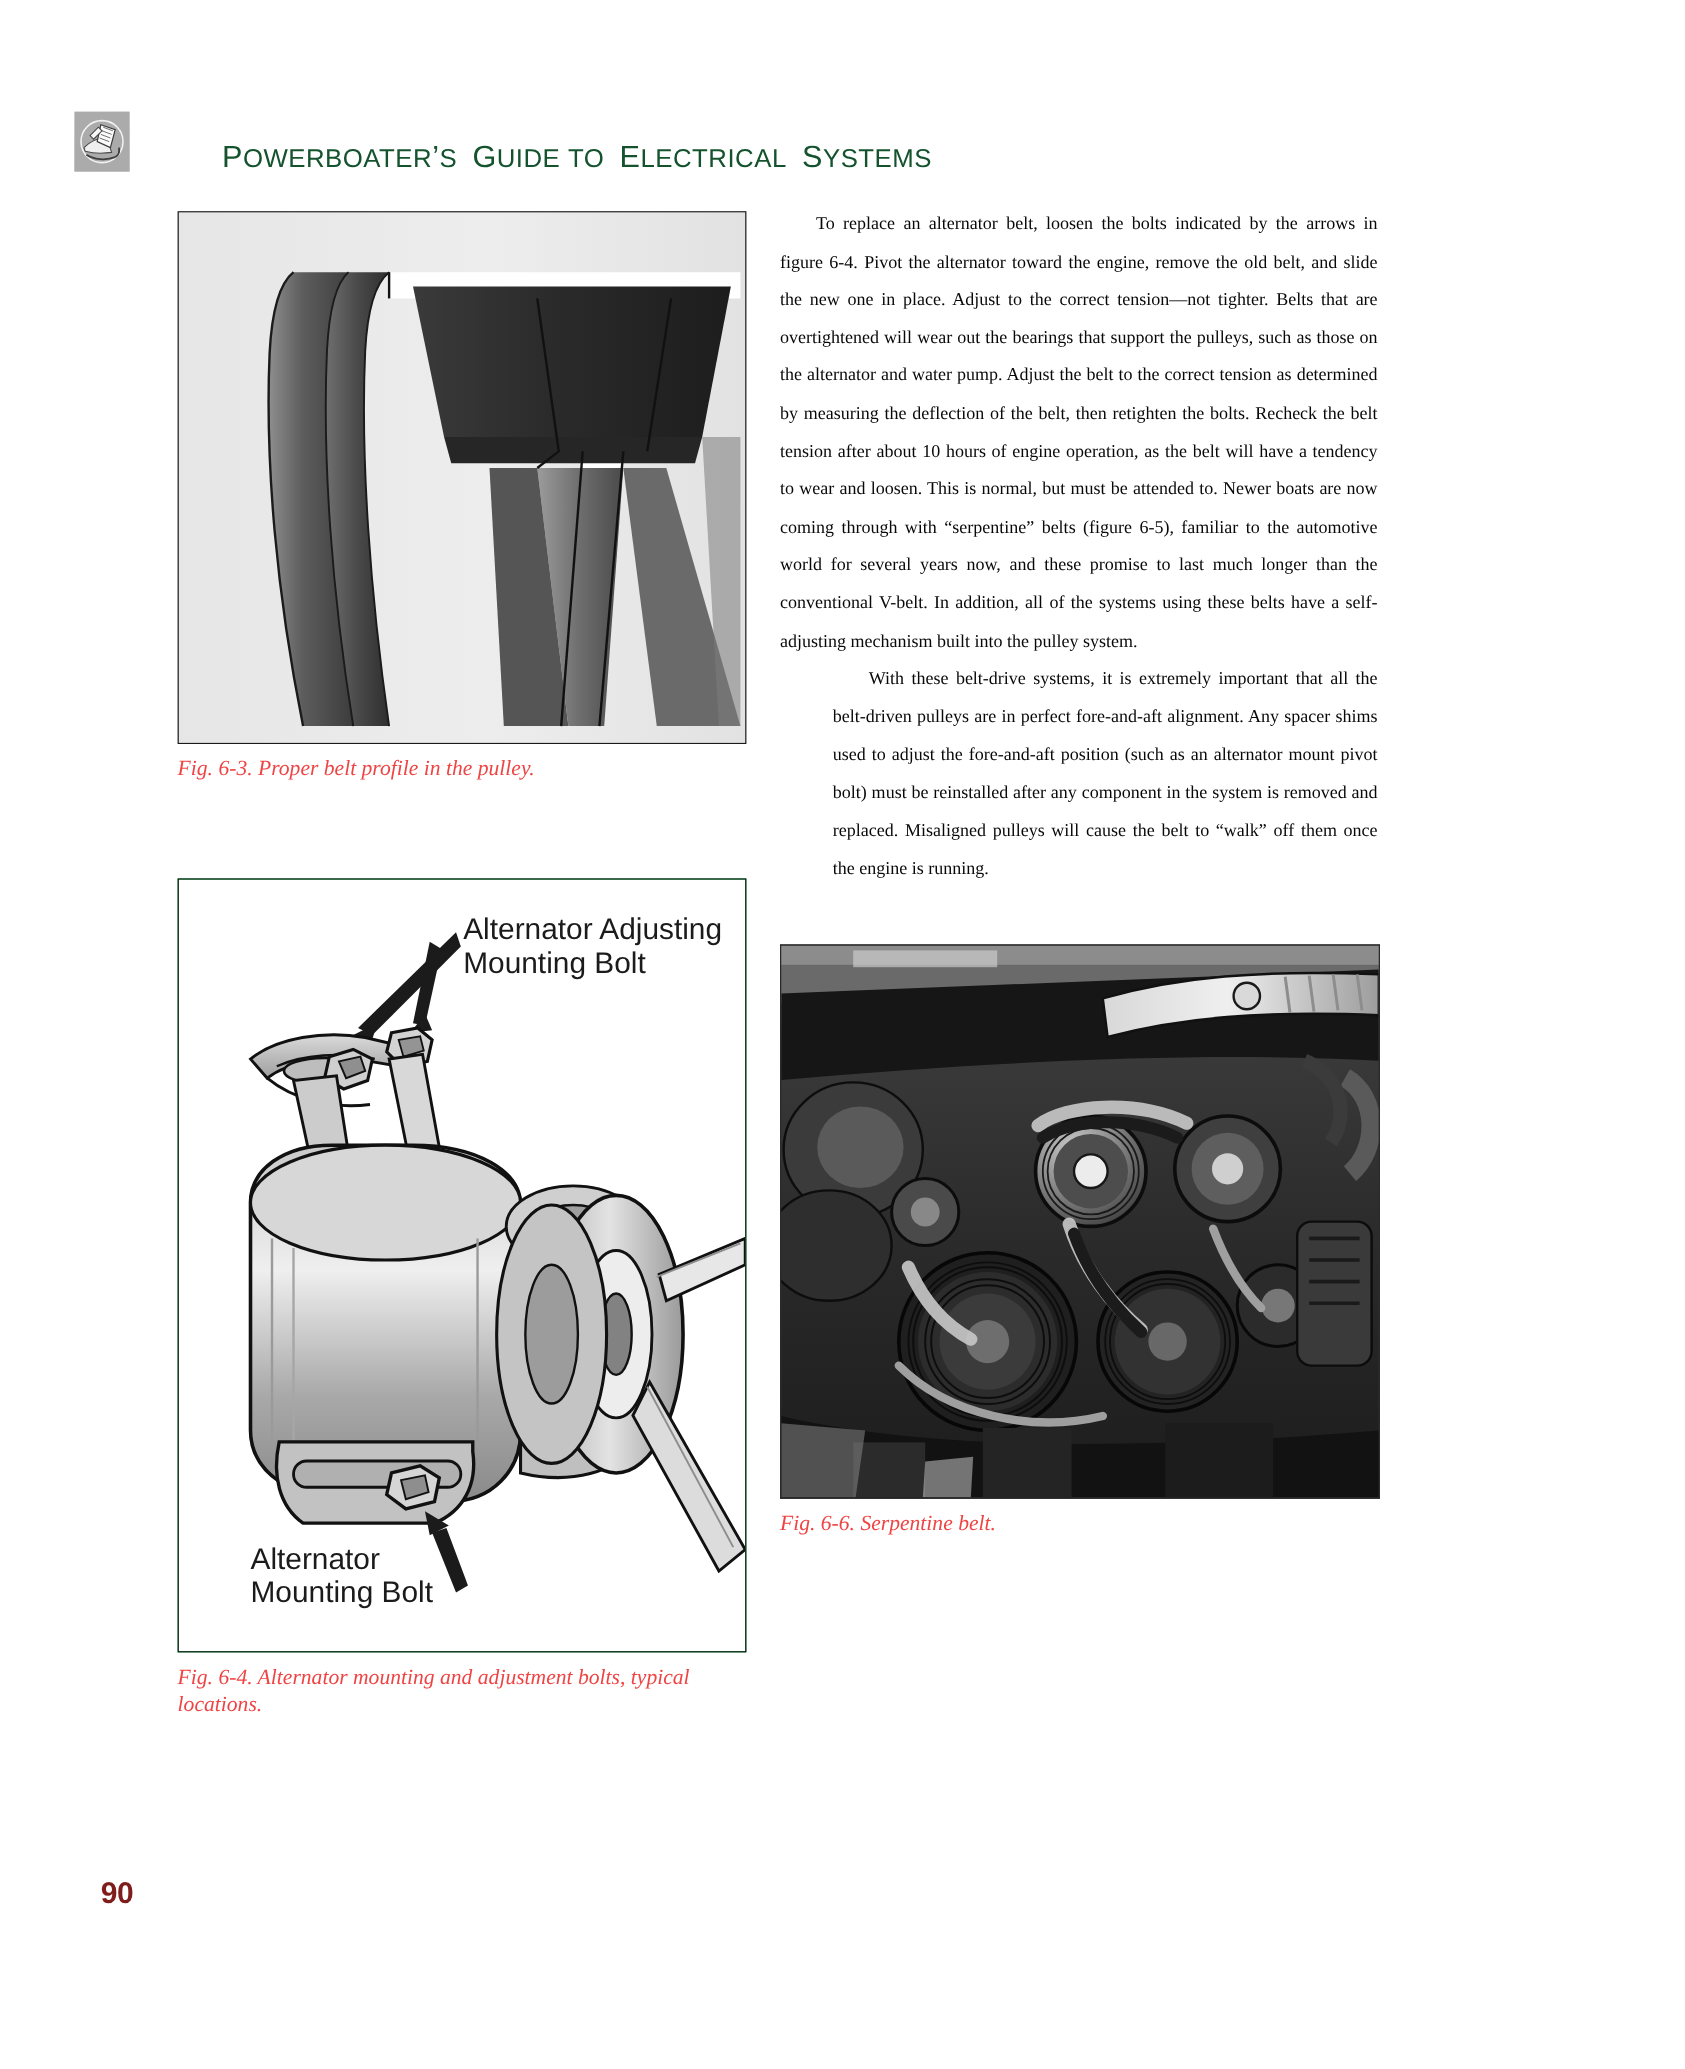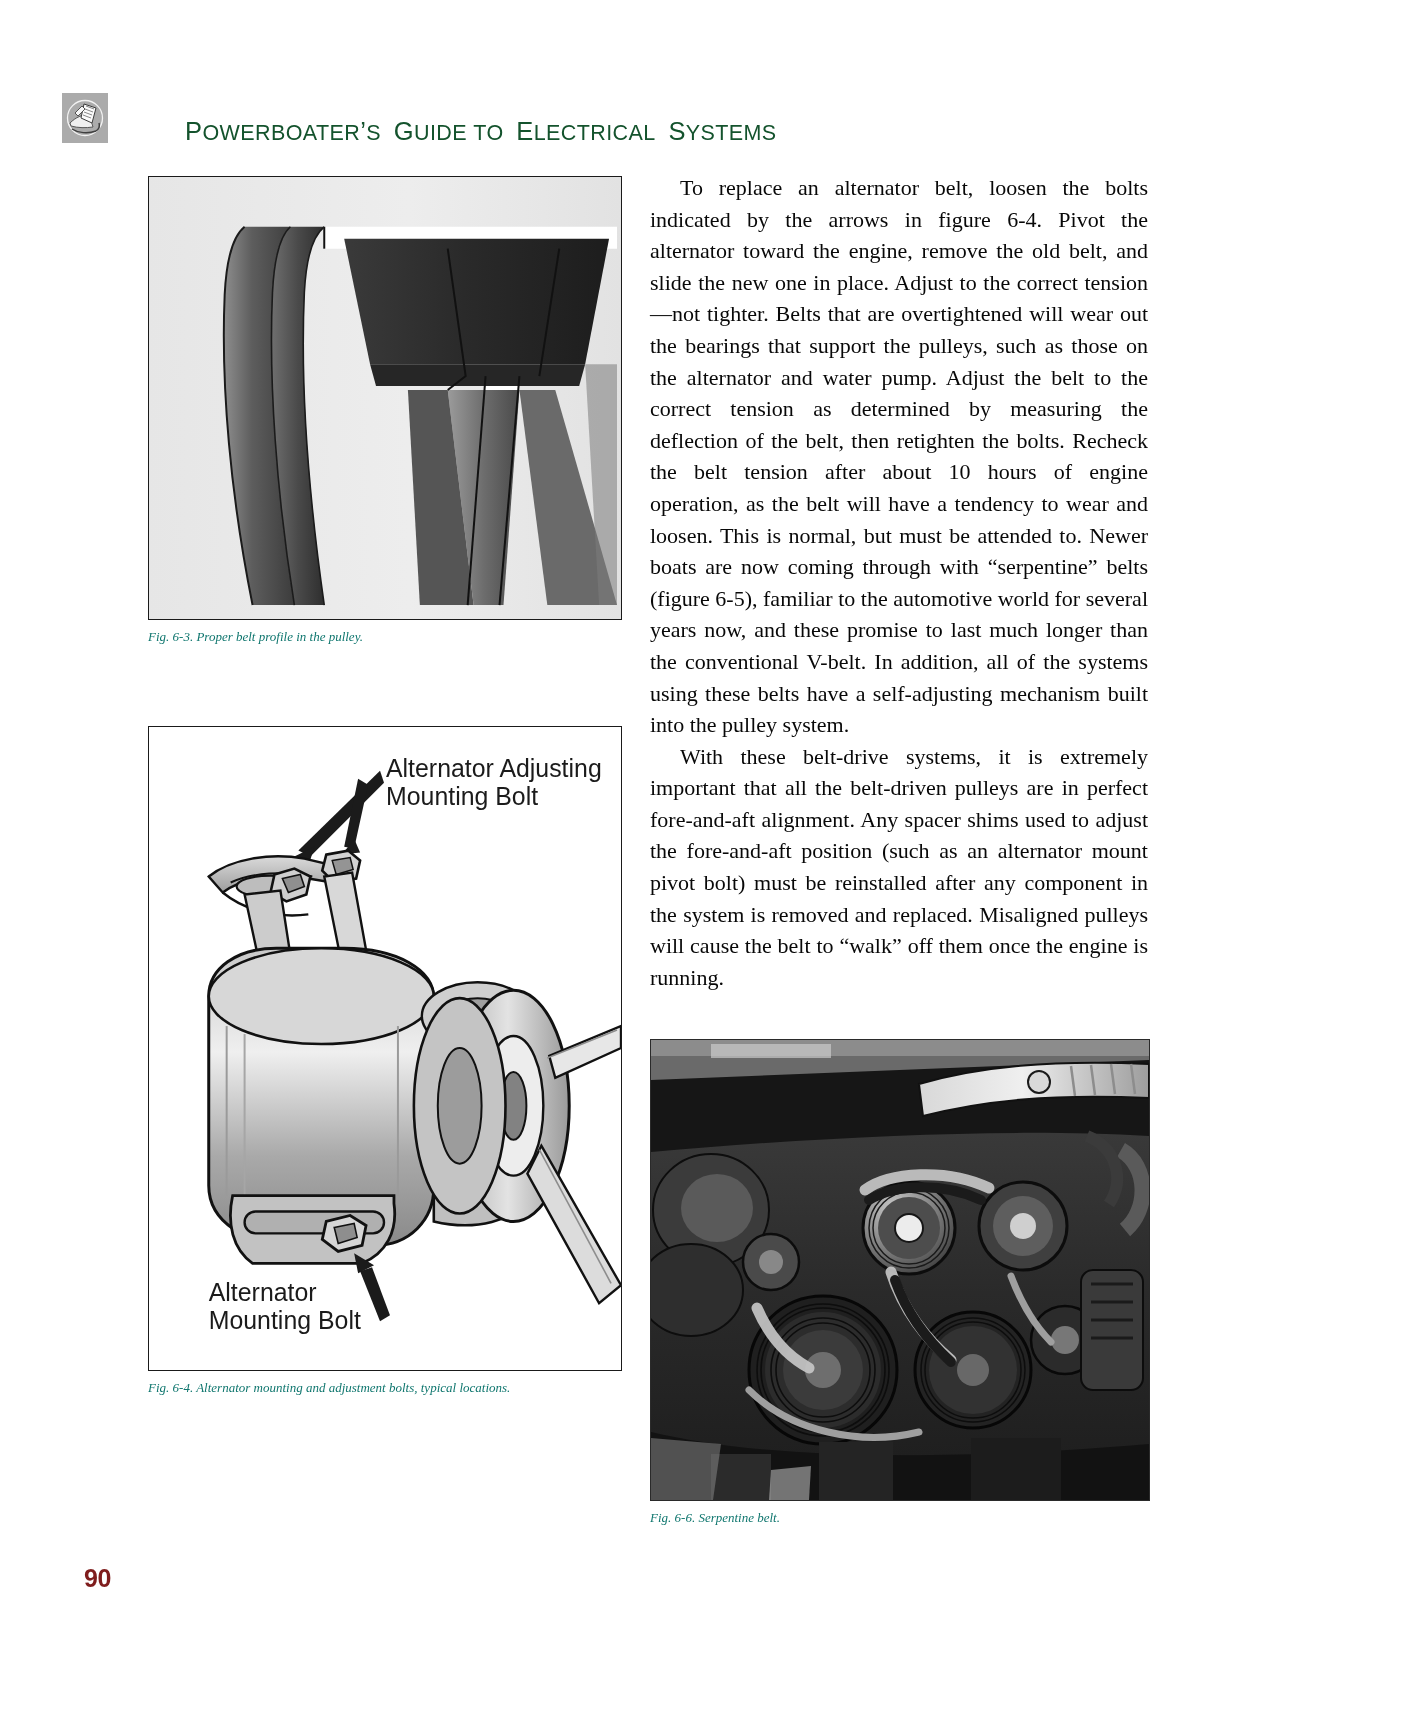--- a/index.html
+++ b/index.html
@@ -65,24 +65,24 @@
   .figbox {
     box-sizing: border-box;
     border: 1.4px solid #1a1a1a;
     background: #e8e8e8;
     position: relative;
     overflow: hidden;
   }
   .caption {
     font-family: "Liberation Serif", serif;
     font-style: italic;
-    font-size: 13px;
+    font-size: 18px;
     line-height: 1.28;
     margin-top: 9px;
-    color: #0f766e;
+    color: #ef4444;
   }
 
   
   #fig63 { width: 474px; height: 444px; }
   #fig63 svg { display:block; width:100%; height:100%; }
 
   
   #fig64 {
     width: 474px;
     height: 645px;
@@ -104,29 +104,29 @@
     border: 1px solid #2a2a2a;
     background: #2d2d2d;
     position: relative;
     overflow: hidden;
   }
   #fig65 svg { display:block; width:100%; height:100%; }
 
   
   .bodytext {
     font-family: "Liberation Serif", serif;
-    font-size: 22px;
+    font-size: 15px;
     line-height: 31.6px;
     text-align: justify;
     text-justify: inter-word;
     color: #080808;
     margin: 0;
     hyphens: manual;
   }
-  .bodytext + .bodytext { text-indent: 30px; }
+  .bodytext + .bodytext { text-indent: 30px; margin-left: 44px; }
   .bodytext:first-child { text-indent: 30px; }
 
   
   #folio {
     position: absolute;
     left: 84px;
     top: 1564px;
     font-family: "Liberation Sans", sans-serif;
     font-weight: bold;
     font-size: 25px;

